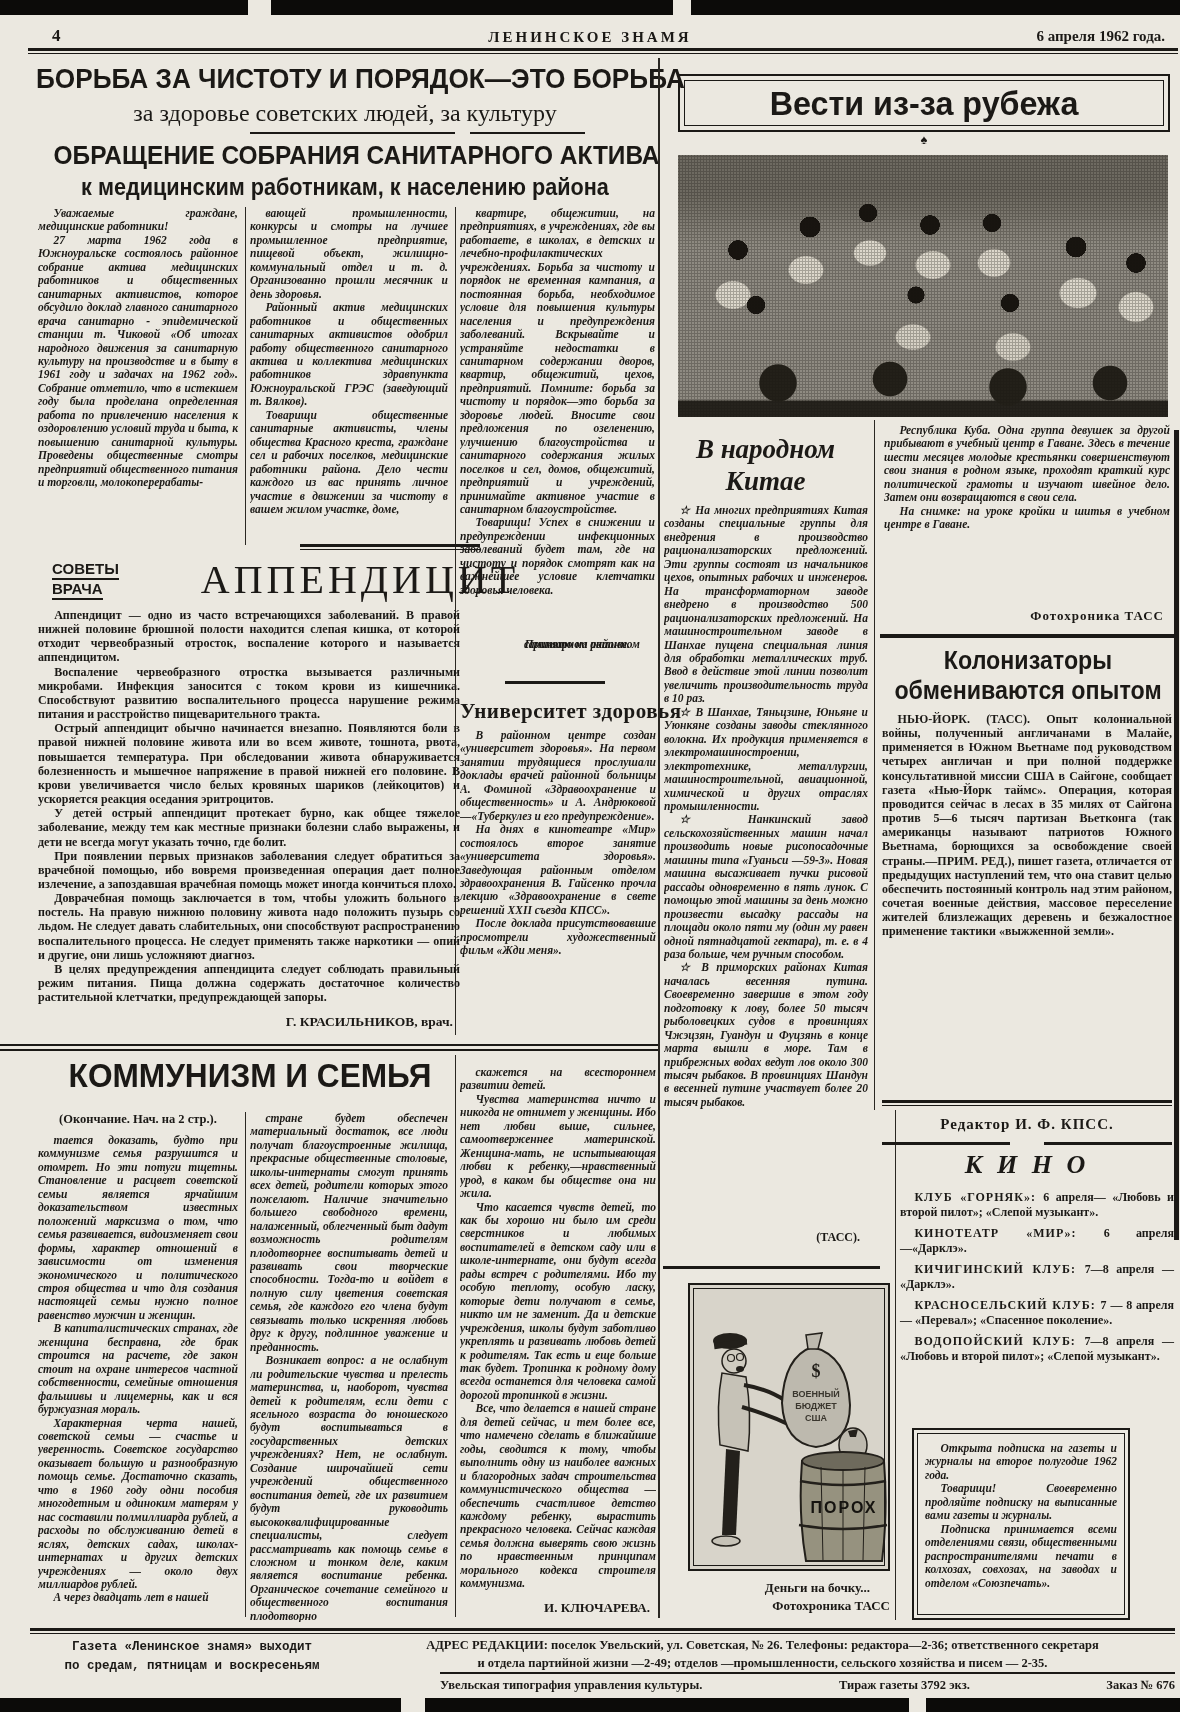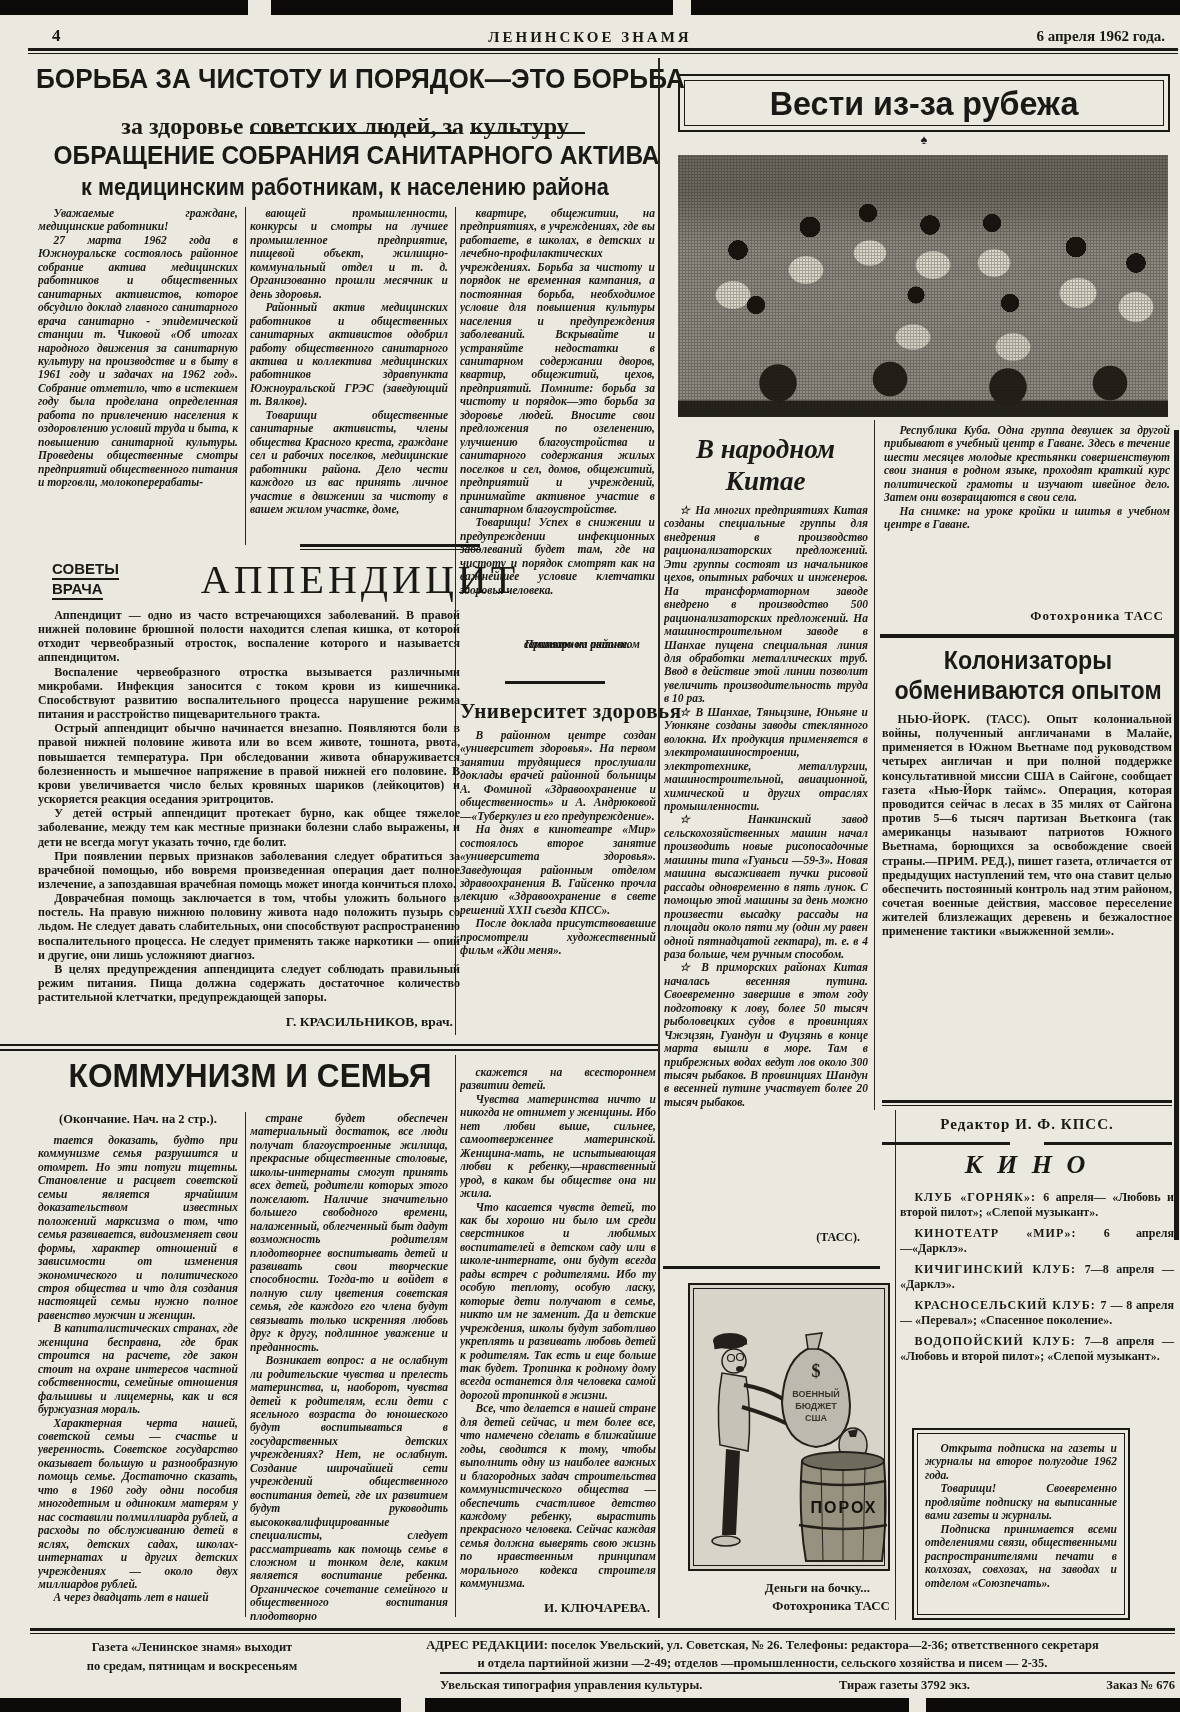--- a/index.html
+++ b/index.html
@@ -4,32 +4,32 @@
 <style>
   html,body{margin:0;padding:0;background:#555;}
   .page{position:relative;width:1180px;height:1712px;margin:0 auto;background:#ebe8e0;overflow:hidden;
         font-family:"Liberation Serif",serif;color:#1b1916;}
   .abs{position:absolute;}
   .sans{font-family:"Liberation Sans",sans-serif;}
   .b{font-weight:bold;}
   .ctr{text-align:center;}
   .rt{text-align:right;}
   .nowrap{white-space:nowrap;}
-  .prelines{white-space:pre-line;}
+  .prelines{white-space:pre-line;font-family:Liberation Mono, monospace;}
   .paras{overflow:hidden;}
   .paras p{margin:0;text-indent:1.35em;text-align:justify;line-height:inherit;}
   .body-sm{font-size:11.5px;line-height:1.17;font-weight:bold;font-style:italic;}
   .body-md{font-size:12px;line-height:1.18;font-weight:bold;}
   .rule{background:#1b1916;}
   .drule{height:6px;border-top:3px solid #1b1916;border-bottom:1px solid #1b1916;box-sizing:border-box;}
   .drule2{height:7px;border-top:2px solid #1b1916;border-bottom:2px solid #1b1916;box-sizing:border-box;}
   .vrule{width:1px;background:#2a2722;}
   .boxed{border:2px solid #1b1916;outline:1px solid #1b1916;outline-offset:-7px;box-sizing:border-box;}
   .headline1{font-size:27px;font-weight:bold;letter-spacing:0px;transform:scaleX(.97);transform-origin:left center;}
-  .headline2{font-size:24px;font-weight:bold;margin-top:13px;}
+  .headline2{font-size:24px;font-weight:normal;}
   .subhead{transform:scaleX(.94);transform-origin:center;}
   .apptitle{font-size:40px;font-weight:normal;letter-spacing:4px;}
   .kicker{font-size:15px;font-weight:bold;border-bottom:2px solid #1b1916;display:inline-block;padding-bottom:1px;}
   .bigblack{font-weight:bold;transform:scaleX(.93);transform-origin:center;}
   .ital{font-style:italic;}
   .photo{background-color:#8f8b82;
     background-image:
       radial-gradient(circle 16px at 60px 95px,#17140f 60%,transparent 62%),
       radial-gradient(circle 17px at 132px 72px,#17140f 60%,transparent 62%),
       radial-gradient(circle 15px at 190px 58px,#17140f 60%,transparent 62%),

